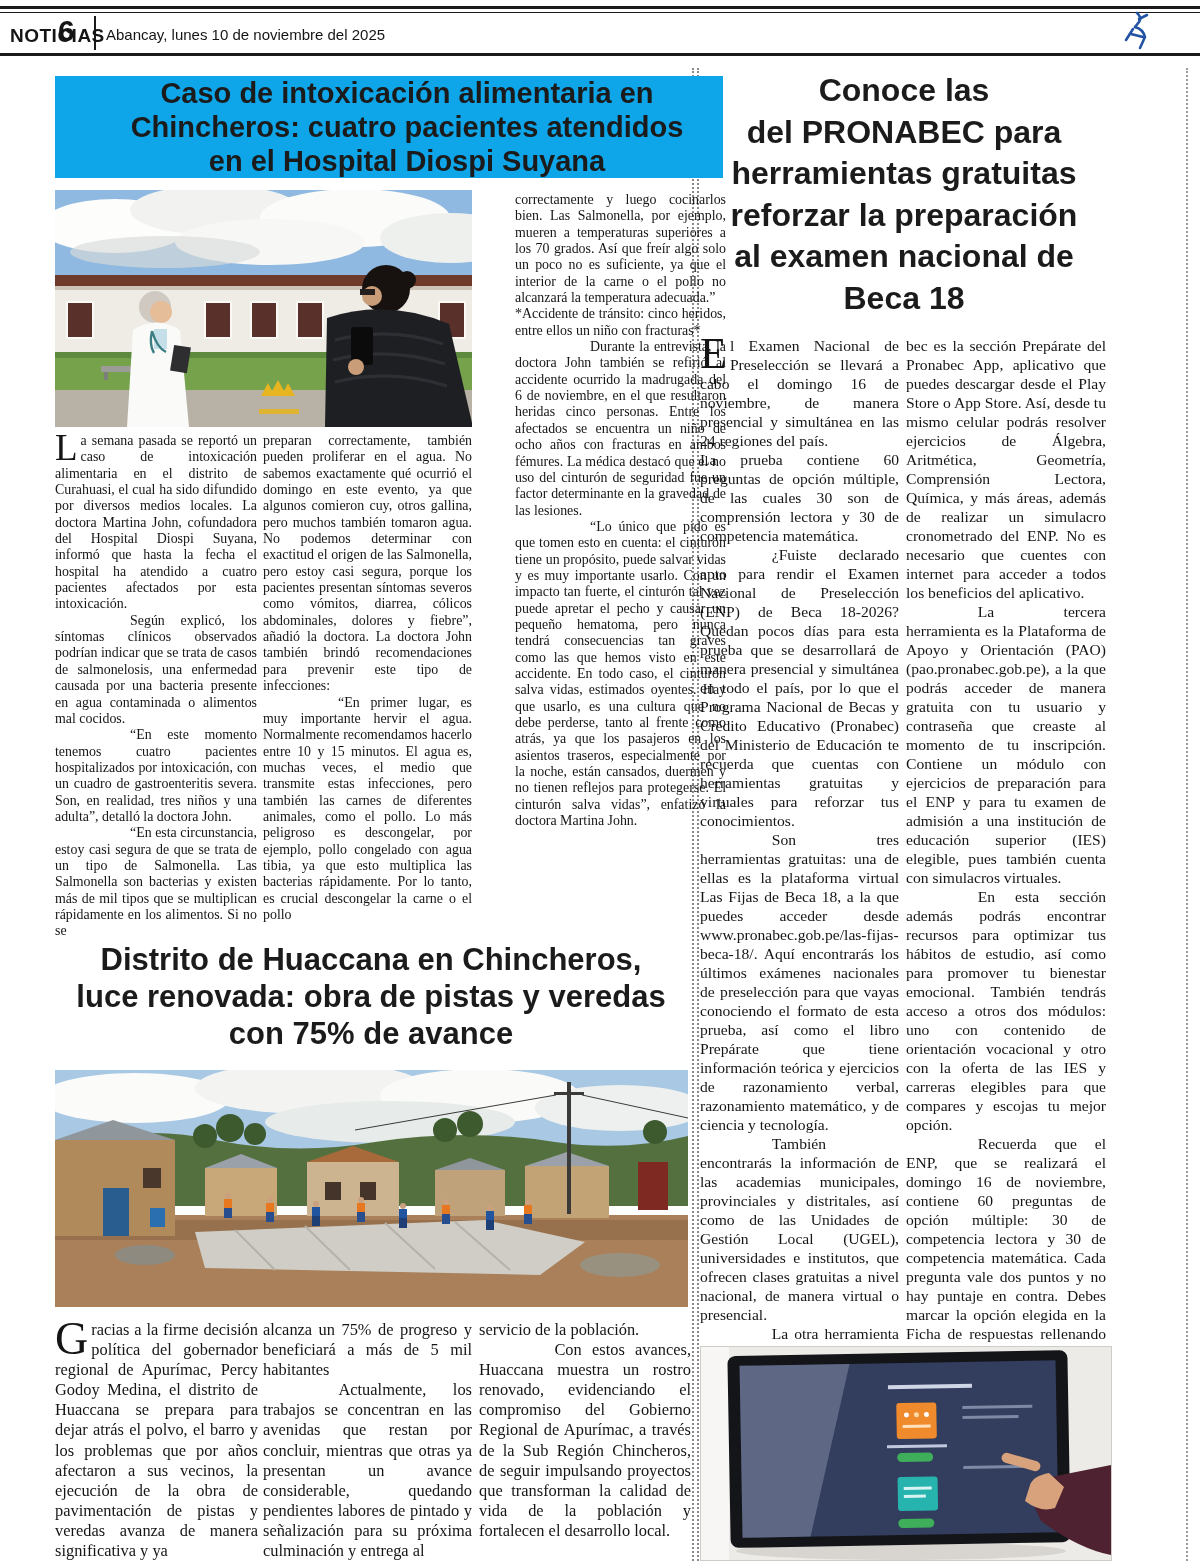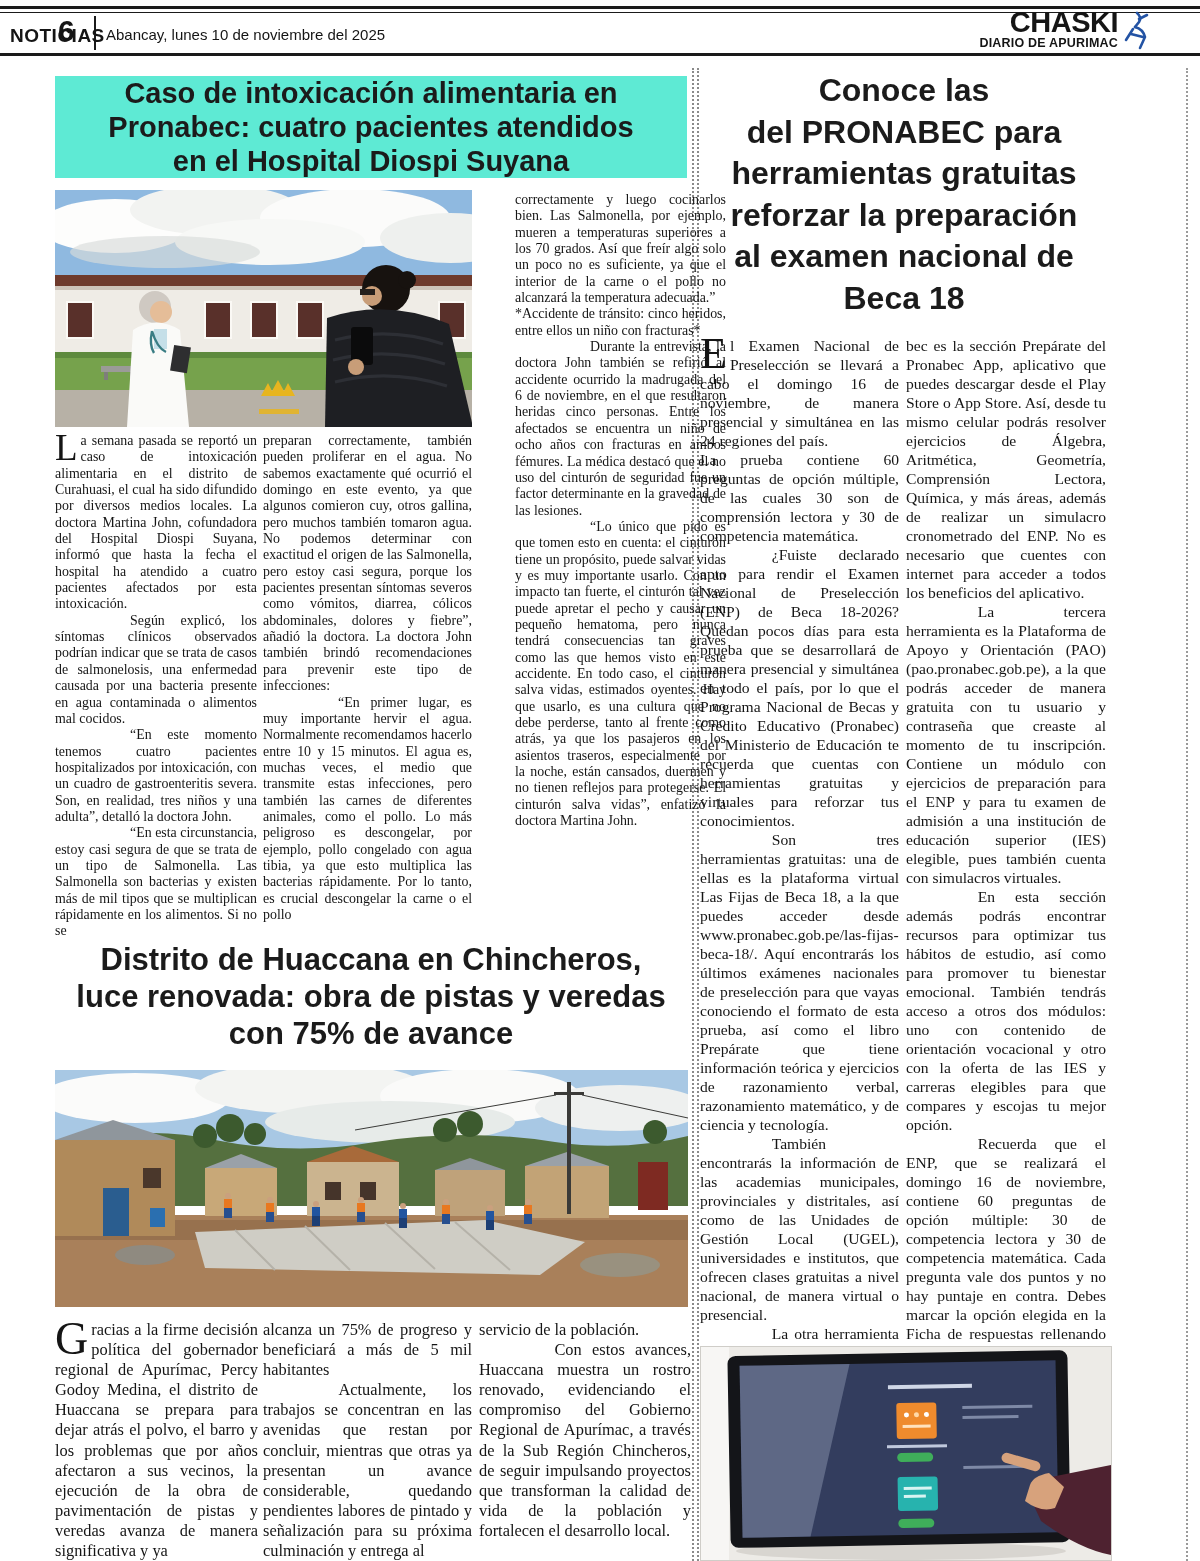--- a/index.html
+++ b/index.html
@@ -11,21 +11,21 @@
   .pagenum{font-family:"Liberation Sans",sans-serif;font-weight:700;font-size:30px;}
   .hdr-divider{position:absolute;width:2px;background:#1a1a1a;}
   .dateline{font-family:"Liberation Sans",sans-serif;font-size:15px;}
   .sectiontitle{font-family:"Liberation Sans",sans-serif;font-weight:700;font-size:19px;letter-spacing:.5px;}
   .masthead{font-family:"Liberation Sans",sans-serif;font-weight:700;font-size:29px;letter-spacing:-.5px;line-height:27px;text-align:right;}
   .masthead-sub{font-family:"Liberation Sans",sans-serif;font-weight:700;font-size:12.5px;text-align:right;letter-spacing:.2px;}
   
   .vdotted{position:absolute;width:3px;border-left:2px dotted #8a8a8a;border-right:2px dotted #8a8a8a;}
   .vdotted1{position:absolute;width:0;border-left:2px dotted #9a9a9a;}
   
-  .headline-box{background:#5eead4;display:flex;flex-direction:column;justify-content:center;}
+  .headline-box{background:#0ea5e9;display:flex;flex-direction:column;justify-content:center;padding-left:36px;}
   .hl{font-family:"Liberation Sans",sans-serif;font-weight:700;text-align:center;color:#1b1b1b;}
   .hl-a1{font-size:29px;line-height:34px;}
   .hl-a3{font-size:31px;line-height:37px;}
   .hl-a2{font-size:32px;line-height:41.5px;}
   
   .col{position:absolute;text-align:justify;hyphens:auto;-webkit-hyphens:auto;}
   .col p{margin:0;}
   .a1 .col, .a1-col{font-size:13.9px;line-height:16.35px;}
   .a2-col{font-size:15.6px;line-height:19px;}
   .a3-col{font-size:16.4px;line-height:20.1px;}
@@ -44,40 +44,36 @@
 <div id="page">
 
   <div class="rule" style="top:6px;height:2.5px;"></div>
   <div class="rule" style="top:11.5px;height:1.5px;"></div>
   <div class="rule" style="top:53px;height:2.5px;"></div>
 
   <div class="abs pagenum" style="left:58px;top:14px;">6</div>
   <div class="hdr-divider" style="left:94px;top:16px;height:34px;"></div>
   <div class="abs dateline" style="left:106px;top:26px;">Abancay, lunes 10 de noviembre del 2025</div>
   <div class="abs sectiontitle" style="left:0;top:25px;width:1200px;text-align:left;padding-left:10px;">NOTICIAS</div>
-  <div class="abs" style="left:900px;top:9px;width:218px;">
-    <div class="masthead">CHASKI</div>
-    <div class="masthead-sub">DIARIO DE APURIMAC</div>
-  </div>
   <svg class="abs" style="left:1122px;top:10px;" width="30" height="40" viewBox="0 0 30 40">
     <g stroke="#2353a4" stroke-width="2.6" fill="none" stroke-linecap="round">
       <path d="M15 3 q5 4 2 9 l-4 5"></path>
       <path d="M13 17 q8 2 10 10 l-5 11"></path>
       <path d="M11 19 l-7 11"></path>
       <path d="M17 9 l8 -4"></path>
       <path d="M9 24 l12 3"></path>
     </g>
   </svg>
 
   <div class="vdotted" style="left:692px;top:68px;height:1493px;"></div>
   <div class="vdotted1" style="left:1186px;top:68px;height:1493px;"></div>
 
   <div class="abs headline-box" style="left:55px;top:76px;width:632px;height:102px;">
     <div class="hl hl-a1">Caso de intoxicación alimentaria en</div>
-    <div class="hl hl-a1">Pronabec: cuatro pacientes atendidos</div>
+    <div class="hl hl-a1">Chincheros: cuatro pacientes atendidos</div>
     <div class="hl hl-a1">en el Hospital Diospi Suyana</div>
   </div>
 
   <div class="photo" style="left:55px;top:190px;width:417px;height:237px;">
     <svg width="417" height="237" viewBox="0 0 417 237">
       <rect width="417" height="120" fill="#8fb9e0"></rect>
       <ellipse cx="60" cy="36" rx="75" ry="27" fill="#fdfdfc"></ellipse>
       <ellipse cx="160" cy="20" rx="85" ry="25" fill="#f2f3f1"></ellipse>
       <ellipse cx="300" cy="28" rx="95" ry="29" fill="#fbfbfa"></ellipse>
       <ellipse cx="395" cy="48" rx="70" ry="25" fill="#eef0ee"></ellipse>

